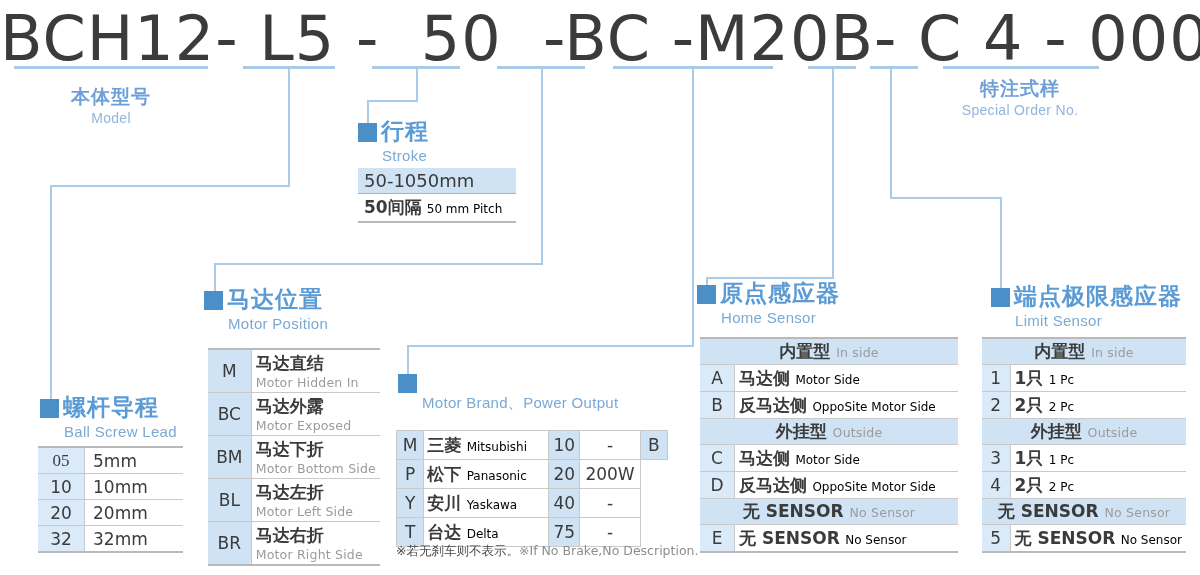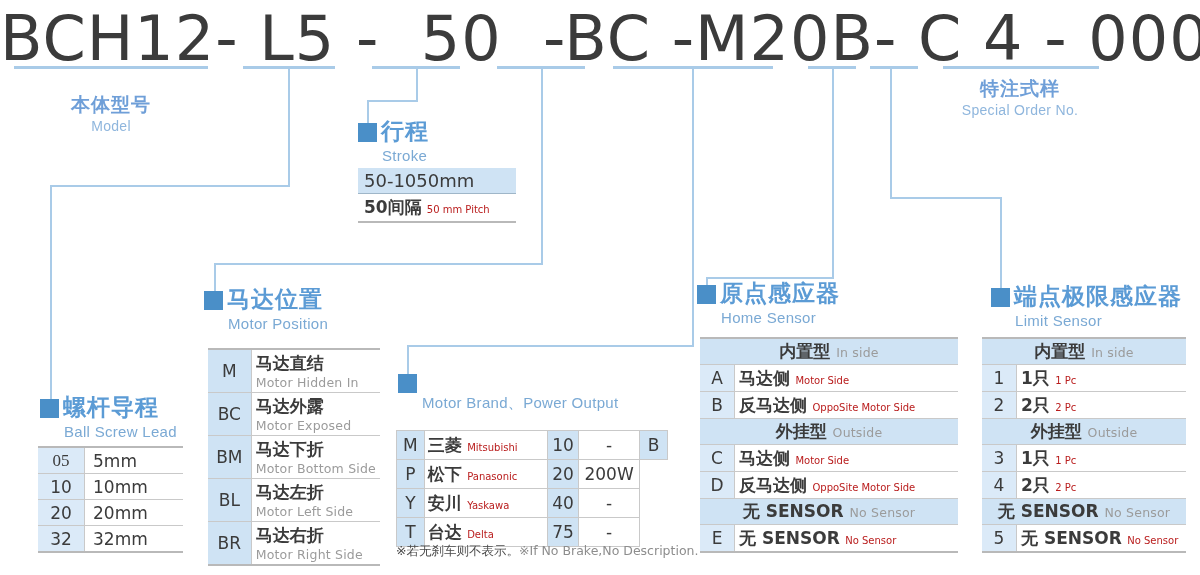--- a/index.html
+++ b/index.html
@@ -68,21 +68,21 @@
   table.spec tr:first-child td{border-top:2px solid #b9b9b9;}
   table.spec tr:last-child td{border-bottom:2px solid #b9b9b9;}
   td.code{
     background:#cfe3f4;text-align:center;font-size:17px;
     border-right:1px solid #c9c9c9;
   }
   td.code.lite{background:#dbeaf8;}
   td.desc{font-size:17px;}
   .cn2{font-size:17px;font-weight:bold;color:#3b3b3b;}
   .en2{font-size:12.5px;color:#9b9b9b;letter-spacing:.2px;}
-  .en2b{font-size:10px;color:#b91c1c;}
+  .en2b{font-size:12px;color:#000000;}
   td.band{
     background:#cfe3f4;text-align:center;font-weight:bold;font-size:17px;
     color:#2f2f2f;
   }
   td.band .en2{font-weight:normal;}
 
   
   #tbl-lead td.desc{font-size:17px;padding-left:8px;}
 
   
@@ -139,21 +139,21 @@
   <div class="vline" style="left:407px;top:345px;height:38px;"></div>
 
   <div class="vline" style="left:832px;top:66px;height:212px;"></div>
   <div class="hline" style="left:706px;top:277px;width:128px;"></div>
   <div class="vline" style="left:706px;top:277px;height:8px;"></div>
 
   <div class="vline" style="left:890px;top:66px;height:133px;"></div>
   <div class="hline" style="left:890px;top:197px;width:112px;"></div>
   <div class="vline" style="left:1000px;top:197px;height:91px;"></div>
 
-  <div class="grp plain" style="left:14px;top:92px;width:194px;">
+  <div class="grp plain" style="left:14px;top:84px;width:194px;">
     <span class="cn">本体型号</span>
     <span class="en">Model</span>
   </div>
 
   <div class="grp plain" style="left:930px;top:76px;width:180px;">
     <span class="cn">特注式样</span>
     <span class="en">Special Order No.</span>
   </div>
 
   <div class="grp" style="left:358px;top:116px;">

